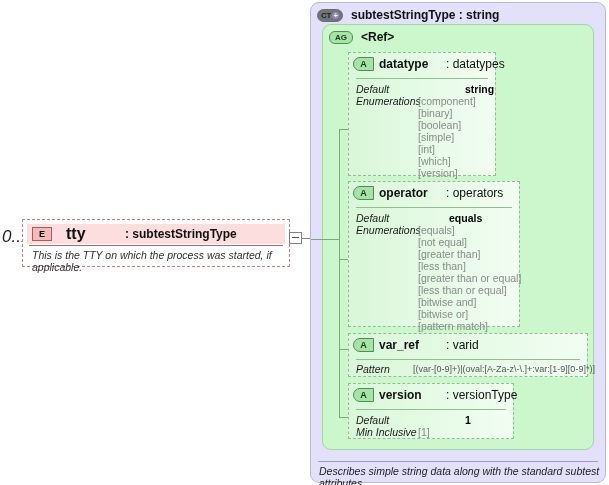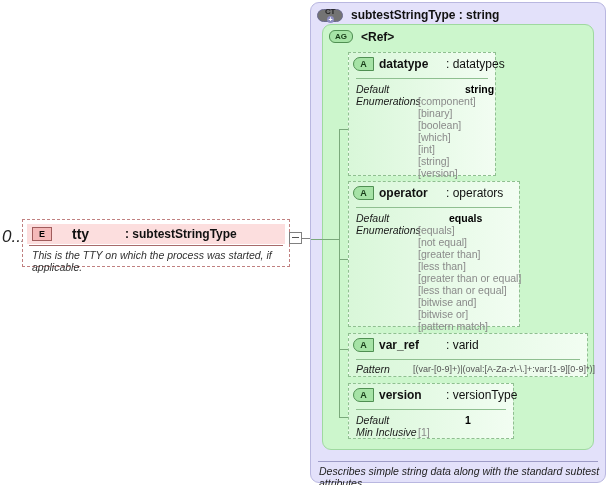--- a/index.html
+++ b/index.html
@@ -55,22 +55,22 @@
     font-size: 9px;
     font-weight: bold;
     color: #000;
     display: flex;
     align-items: center;
     justify-content: center;
     letter-spacing: 0;
     box-sizing: border-box;
   }
   #element-name {
-    margin-left: 20px;
-    font-size: 14px;
+    margin-left: 14px;
+    font-size: 16px;
     font-weight: bold;
     color: #111;
   }
   #element-type {
     position: absolute;
     left: 98px;
     font-size: 12px;
     font-weight: bold;
     color: #111;
   }
@@ -155,21 +155,20 @@
     border-radius: 7px;
     background: #737373;
     font-size: 8px;
     font-weight: bold;
     color: #222;
     display: flex;
     align-items: center;
     justify-content: center;
     box-sizing: border-box;
     letter-spacing: -0.3px;
-    flex-direction: column;
   }
   .icon-ct .plus {
     display: inline-block;
     width: 7px;
     height: 7px;
     margin-left: 1px;
     border-radius: 50%;
     background: #8d8dc0;
     color: #fff;
     font-size: 7px;
@@ -210,20 +209,21 @@
     background: #ccf6cc;
     border: 1px solid #9fd9a0;
     border-radius: 9px;
     box-sizing: border-box;
   }
   #ag-header {
     position: absolute;
     left: 6px;
     top: 5px;
     display: flex;
+    align-items: center;
   }
   .icon-ag {
     width: 24px;
     height: 13px;
     border: 1px solid #4f8f52;
     border-radius: 6px;
     background: #a6e3a6;
     font-size: 8px;
     font-weight: bold;
     color: #173a17;
@@ -381,23 +381,23 @@
     <span class="attr-name">datatype</span>
     <span class="attr-type" style="left:93px;">: datatypes</span>
   </div>
   <div class="attr-rule" style="left:7px; top:25px; width:132px;"></div>
   <div class="facet-label" style="left:7px; top:30px;">Default</div>
   <div class="facet-value bold" style="left:69px; top:30px;">string</div>
   <div class="facet-label" style="left:7px; top:42px;">Enumerations</div>
   <div class="enum-item" style="left:69px; top:42px;">[component]</div>
   <div class="enum-item" style="left:69px; top:54px;">[binary]</div>
   <div class="enum-item" style="left:69px; top:66px;">[boolean]</div>
-  <div class="enum-item" style="left:69px; top:78px;">[which]</div>
+  <div class="enum-item" style="left:69px; top:78px;">[simple]</div>
   <div class="enum-item" style="left:69px; top:90px;">[int]</div>
-  <div class="enum-item" style="left:69px; top:102px;">[string]</div>
+  <div class="enum-item" style="left:69px; top:102px;">[which]</div>
   <div class="enum-item" style="left:69px; top:114px;">[version]</div>
 </div>
 
 <div class="attr-box" style="left:348px; top:181px; width:172px; height:146px;">
   <div class="attr-head">
     <div class="icon-a">A</div>
     <span class="attr-name">operator</span>
     <span class="attr-type" style="left:93px;">: operators</span>
   </div>
   <div class="attr-rule" style="left:7px; top:25px; width:156px;"></div>

